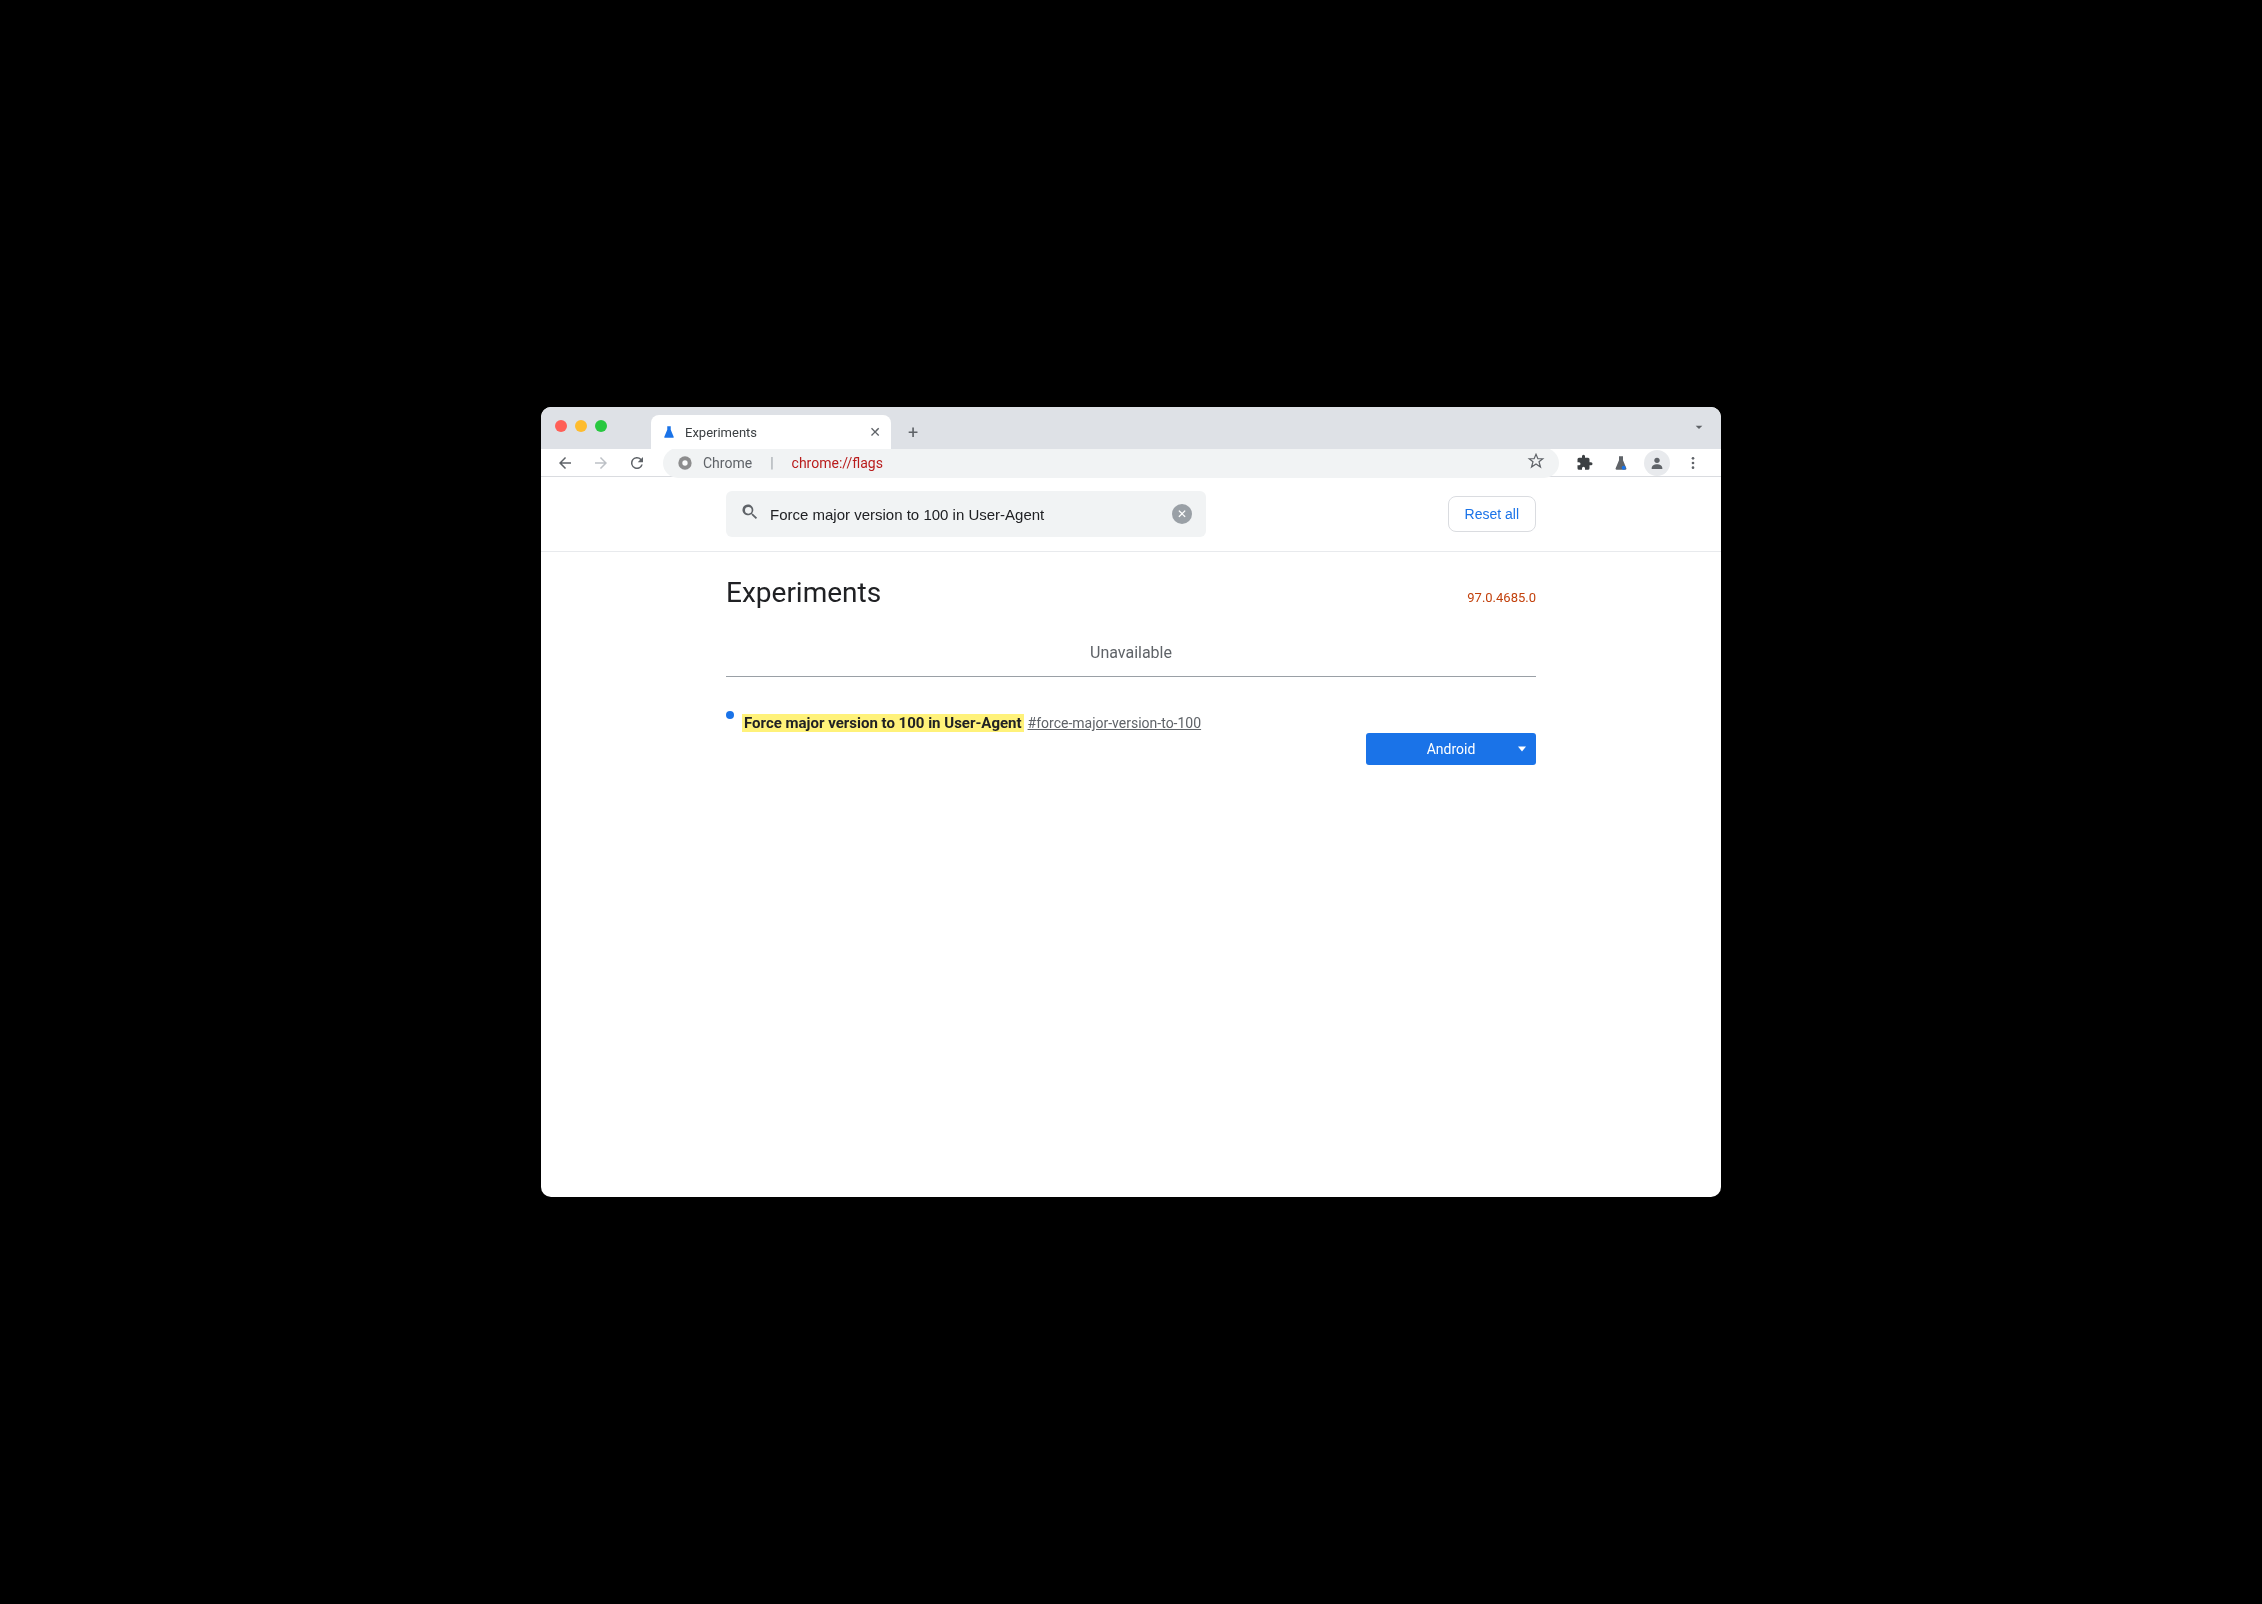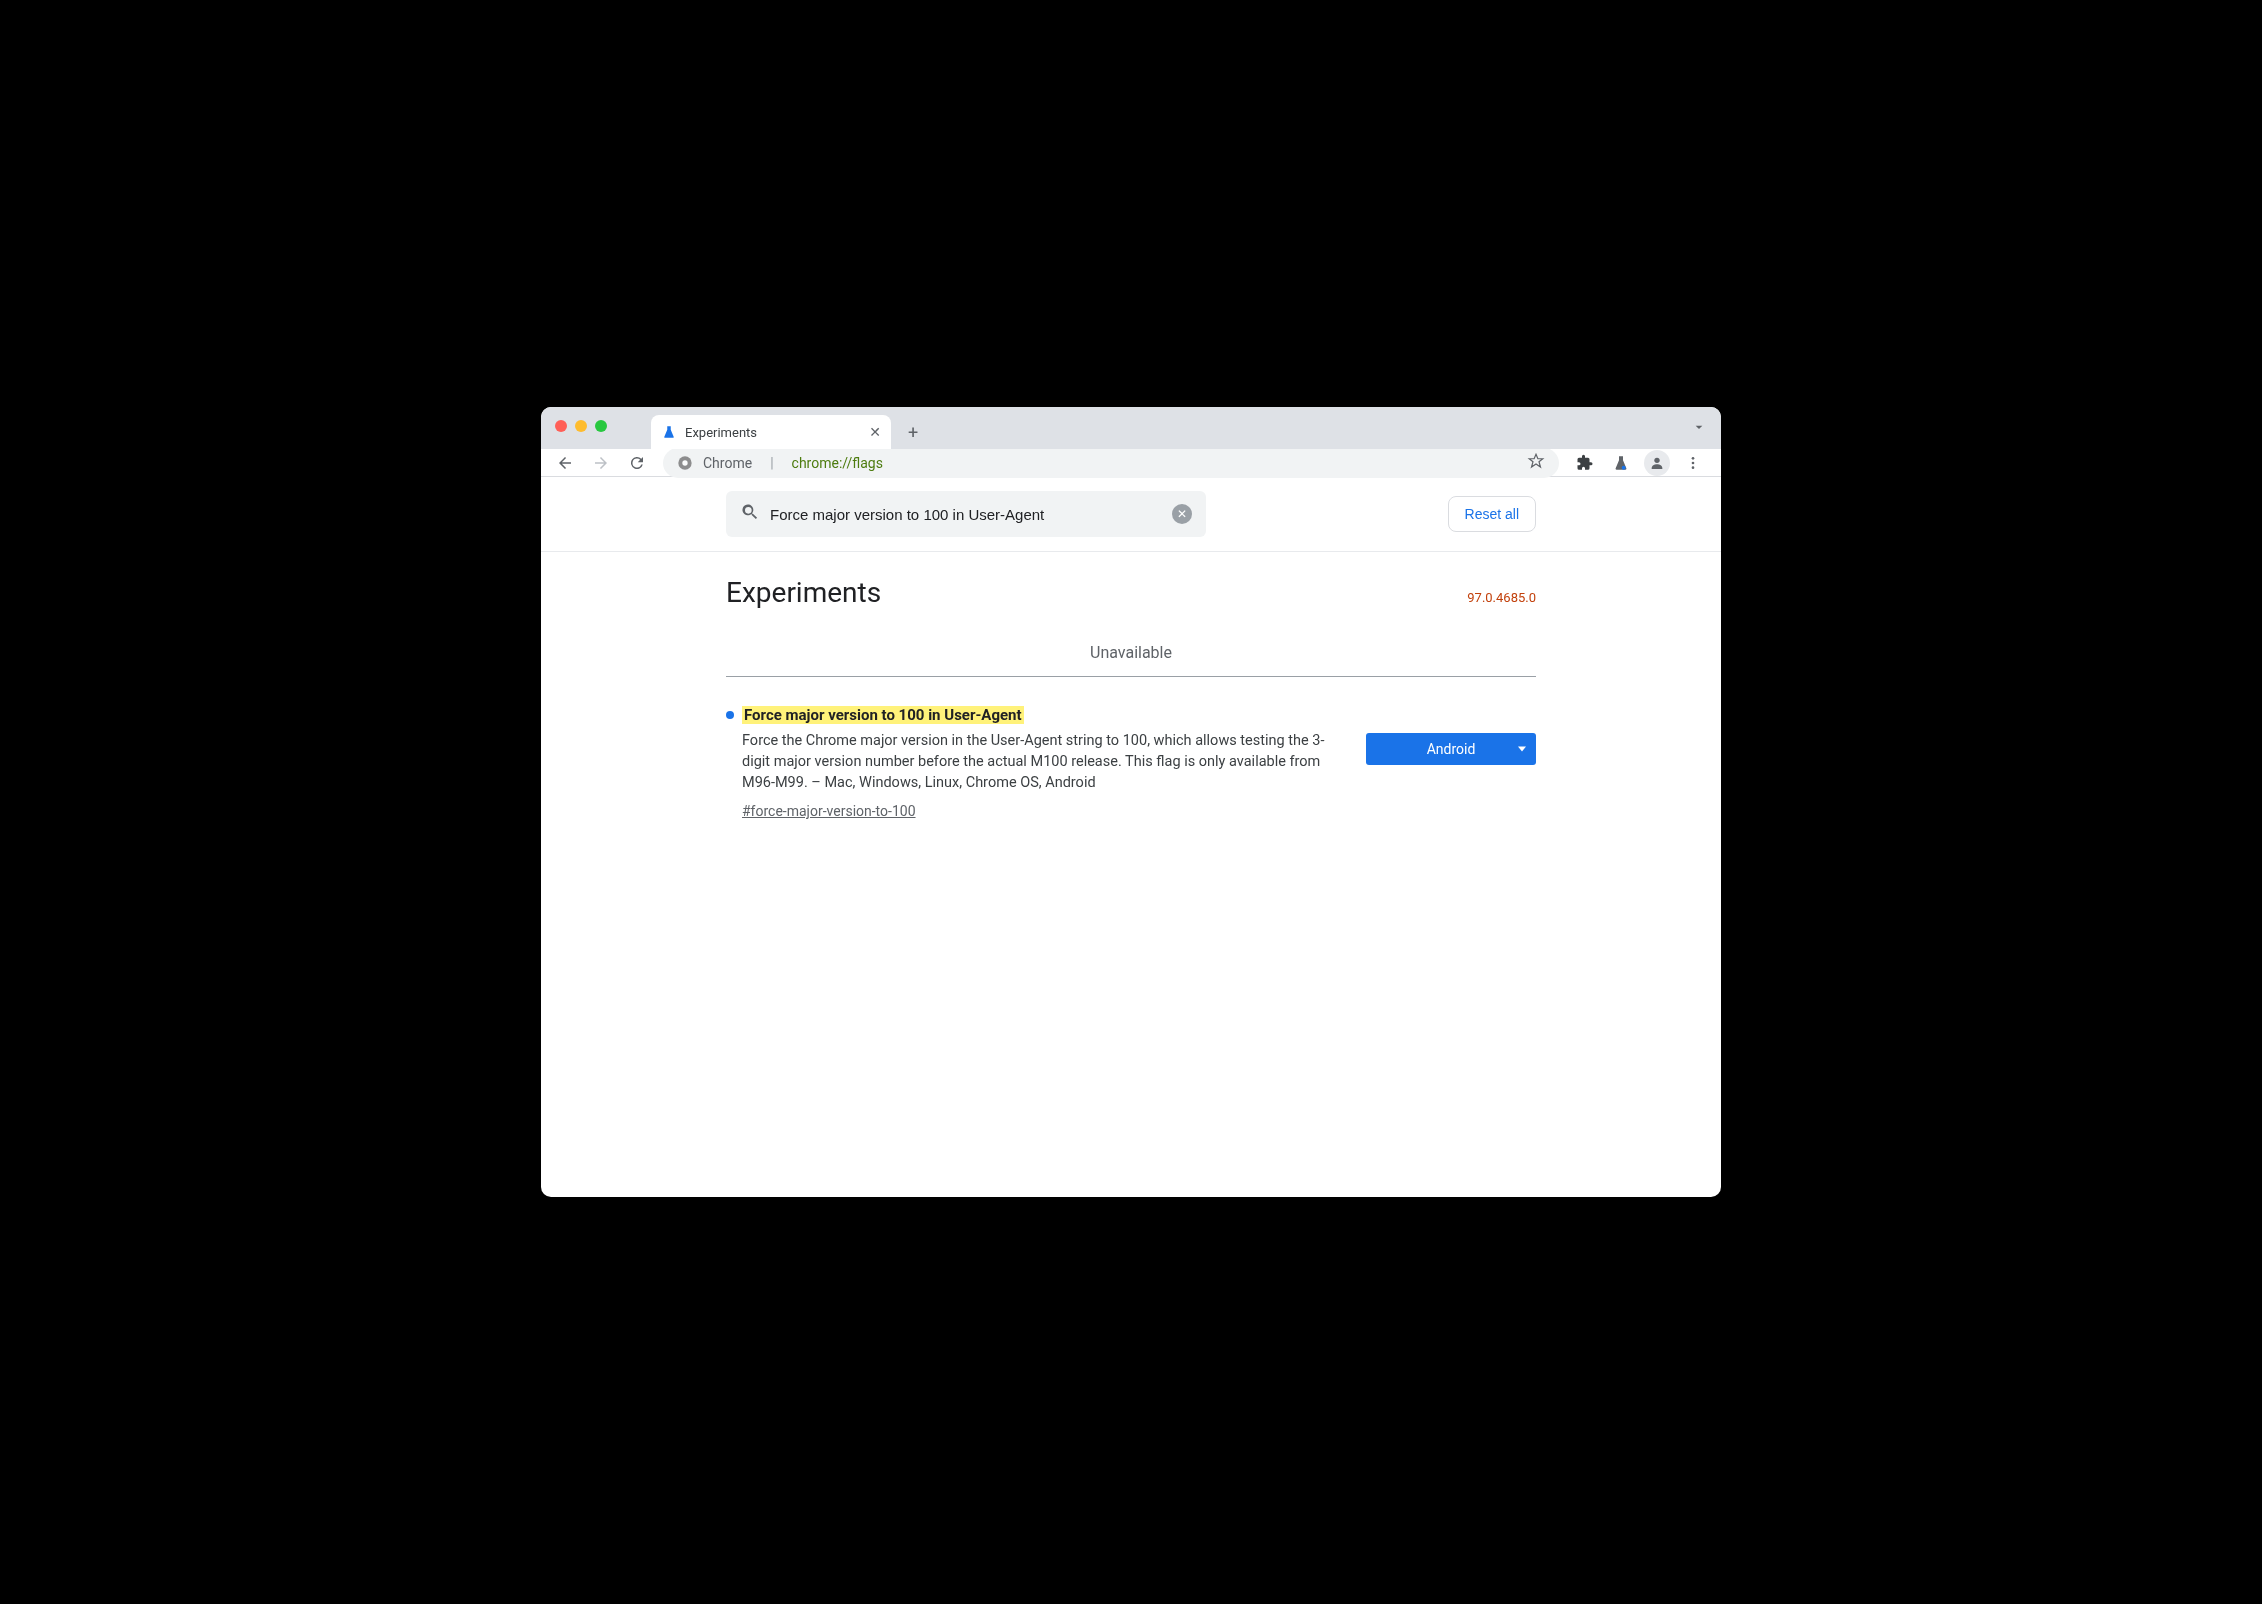--- a/index.html
+++ b/index.html
@@ -103,21 +103,21 @@
   gap: 10px;
   margin: 0 6px;
   font-size: 14px;
   color: #202124;
 }
 .omnibox .chrome-icon {
   width: 16px; height: 16px; filter: grayscale(1); opacity: 0.7;
 }
 .omnibox .url-chrome { color: #5f6368; }
 .omnibox .url-sep { color: #9aa0a6; margin: 0 8px; }
-.omnibox .url-path { color: #4d7c0f; }
+.omnibox .url-path { color: #b91c1c; }
 .omnibox .star { margin-left: auto; color: #5f6368; }
 .toolbar-right {
   display: flex; align-items: center; gap: 4px; padding-right: 4px;
 }
 .toolbar-icon {
   width: 32px; height: 32px; border-radius: 50%;
   display: flex; align-items: center; justify-content: center;
   color: #5f6368; cursor: pointer;
 }
 .avatar {
@@ -347,21 +347,20 @@
       </div>
 
       <div class="flag-tabs">
         <div class="flag-tab">Unavailable</div>
       </div>
 
       <div class="experiment">
         <div class="exp-body">
           <span class="exp-dot"></span>
           <span class="exp-title">Force major version to 100 in User-Agent</span>
-          <div class="exp-desc">Force the Chrome major version in the User-Agent string to 100, which allows testing the 3-digit major version number before the actual M100 release. This flag is only available from M96-M99. – Mac, Windows, Linux, Chrome OS, Android</div>
           <a class="exp-hash">#force-major-version-to-100</a>
         </div>
         <div class="exp-select">
           <span>Android</span>
         </div>
       </div>
     </div>
   </div>
 
 </div>

